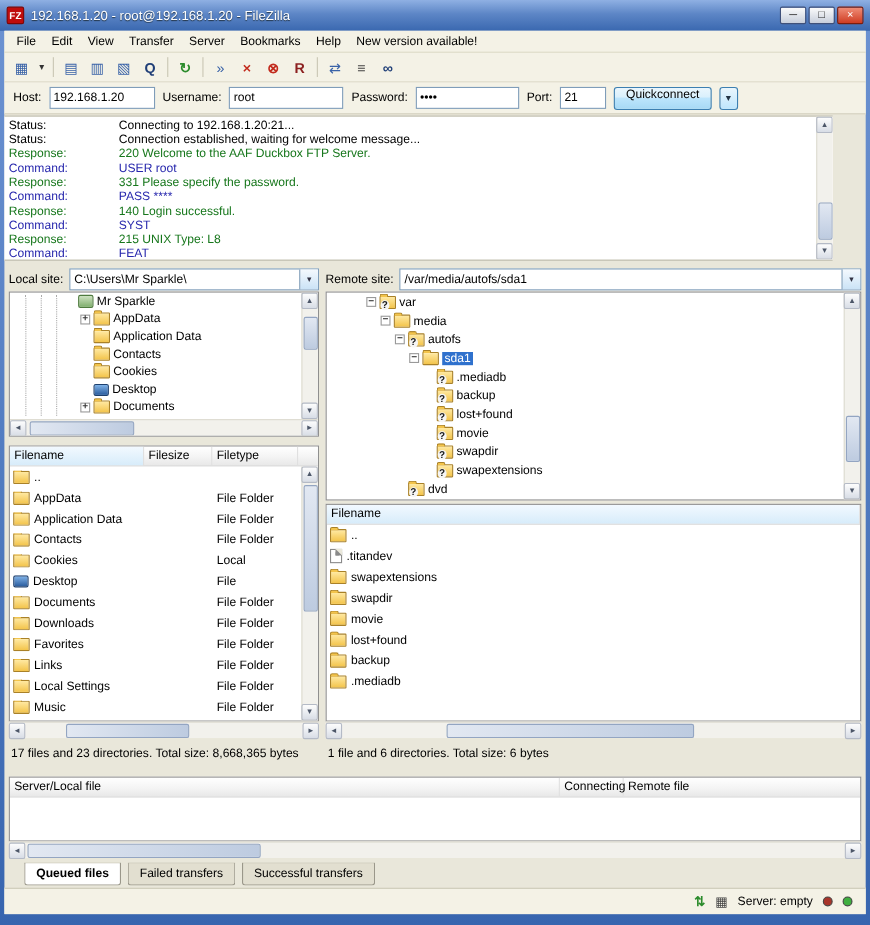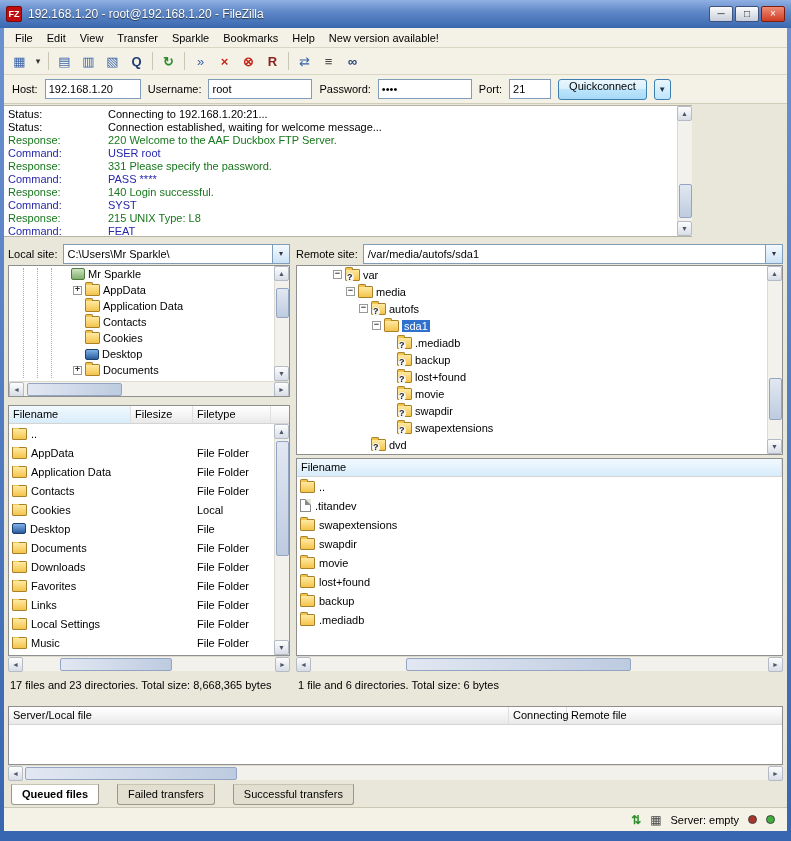--- a/index.html
+++ b/index.html
@@ -29,21 +29,21 @@
 .g-caret{font-size:9px;color:#333;min-width:12px}
 
 .quickbar{position:absolute;left:0;top:47px;width:783px;height:29px;background:#f4f2e6;border-bottom:1px solid #cfccb9;display:flex;align-items:center;padding-left:8px;gap:7px}
 .qc-label{white-space:nowrap}
 .qc-input{height:20px;border:1px solid #7f9db9;background:#fff;padding:0 3px;font:11px "Liberation Sans",sans-serif;color:#000}
 .w-host{width:96px}.w-user{width:104px}.w-pass{width:94px}.w-port{width:42px}
 .qc-btn{height:21px;padding:0 10px;background:linear-gradient(#eaf6fd,#d9f0fc 45%,#bee6fd 46%,#a7d9f5);border:1px solid #3c7fb1;border-radius:3px;font:11px "Liberation Sans",sans-serif}
 .qc-caret{width:17px;height:21px;background:linear-gradient(#eaf6fd,#bee6fd);border:1px solid #3c7fb1;border-radius:3px;font-size:8px;color:#234;text-align:center;line-height:19px}
 
 
-.log{position:absolute;left:0;top:77px;width:688px;height:132px;background:#fff;border-top:1px solid #b6b3a0;border-bottom:1px solid #b6b3a0;overflow:hidden;padding-top:2px}
+.log{position:absolute;left:0;top:77px;width:753px;height:132px;background:#fff;border-top:1px solid #b6b3a0;border-bottom:1px solid #b6b3a0;overflow:hidden;padding-top:2px}
 .log-line{display:flex;height:13px;line-height:13px;white-space:nowrap}
 .log-label{width:104px;flex:none;padding-left:4px}
 .k-status{color:#000}.k-response{color:#17771c}.k-command{color:#2727ad}
 
 
 .sbv{position:absolute;width:15px;background:#f2f1ec;border-left:1px solid #dddbd0}
 .sbh{position:absolute;height:15px;background:#f2f1ec;border-top:1px solid #dddbd0}
 .sb-a{position:absolute;width:15px;height:15px;background:linear-gradient(#fdfdfd,#d8dde6);border:1px solid #b4bac6;border-radius:2px;color:#4c5668;font-size:7px;line-height:13px;text-align:center}
 .sb-t{position:absolute;background:linear-gradient(90deg,#e2e8f2,#bdcbe0);border:1px solid #93a5c2;border-radius:2px}
 .sb-th{position:absolute;background:linear-gradient(#e2e8f2,#bdcbe0);border:1px solid #93a5c2;border-radius:2px}
@@ -89,21 +89,21 @@
 .c-type{width:78px;padding-left:4px;white-space:nowrap}
 .c-name-wide{flex:1;display:flex;align-items:center;gap:4px;padding-left:3px;white-space:nowrap}
 
 .status-line{position:absolute;height:16px;line-height:16px;white-space:nowrap}
 
 
 .queue-pane{left:4px;top:678px;width:775px;height:59px}
 .q-c1{width:500px}.q-c2{width:58px}.q-c3{flex:1;border-right:none}
 
 
-.tabs{position:absolute;left:7px;top:756px;display:flex;gap:18px}
+.tabs{position:absolute;left:18px;top:756px;display:flex;gap:6px}
 .tab{padding:3px 10px 4px;background:#e2dfd0;border:1px solid #9a978a;border-top:1px solid #c7c4b4;border-radius:0 0 3px 3px;white-space:nowrap}
 .tab.active{background:#fff;font-weight:bold}
 
 
 .statusbar{position:absolute;left:0;top:779px;width:783px;height:24px;background:#f4f2e6;border-top:1px solid #c9c6b3;display:flex;align-items:center}
 .sb-right{margin-left:auto;display:flex;align-items:center;gap:9px;padding-right:12px}
 .sb-ico{font-size:12px}
 .led{width:9px;height:9px;border-radius:50%;border:1px solid #444}
 .led-red{background:#a8352a}.led-green{background:#3fae3f}
 </style>
@@ -122,21 +122,21 @@
     </span>
   </div>
 
   <div class="client">
 
     <div class="menubar">
       <span class="menu-item">File</span>
       <span class="menu-item">Edit</span>
       <span class="menu-item">View</span>
       <span class="menu-item">Transfer</span>
-      <span class="menu-item">Sparkle</span>
+      <span class="menu-item">Server</span>
       <span class="menu-item">Bookmarks</span>
       <span class="menu-item">Help</span>
       <span class="menu-item">New version available!</span>
     </div>
 
     <div class="toolbar">
       <span class="tb-btn g-blue">▦</span>
       <span class="tb-btn g-caret">▾</span>
       <span class="tb-sep"></span>
       <span class="tb-btn g-blue">▤</span>

